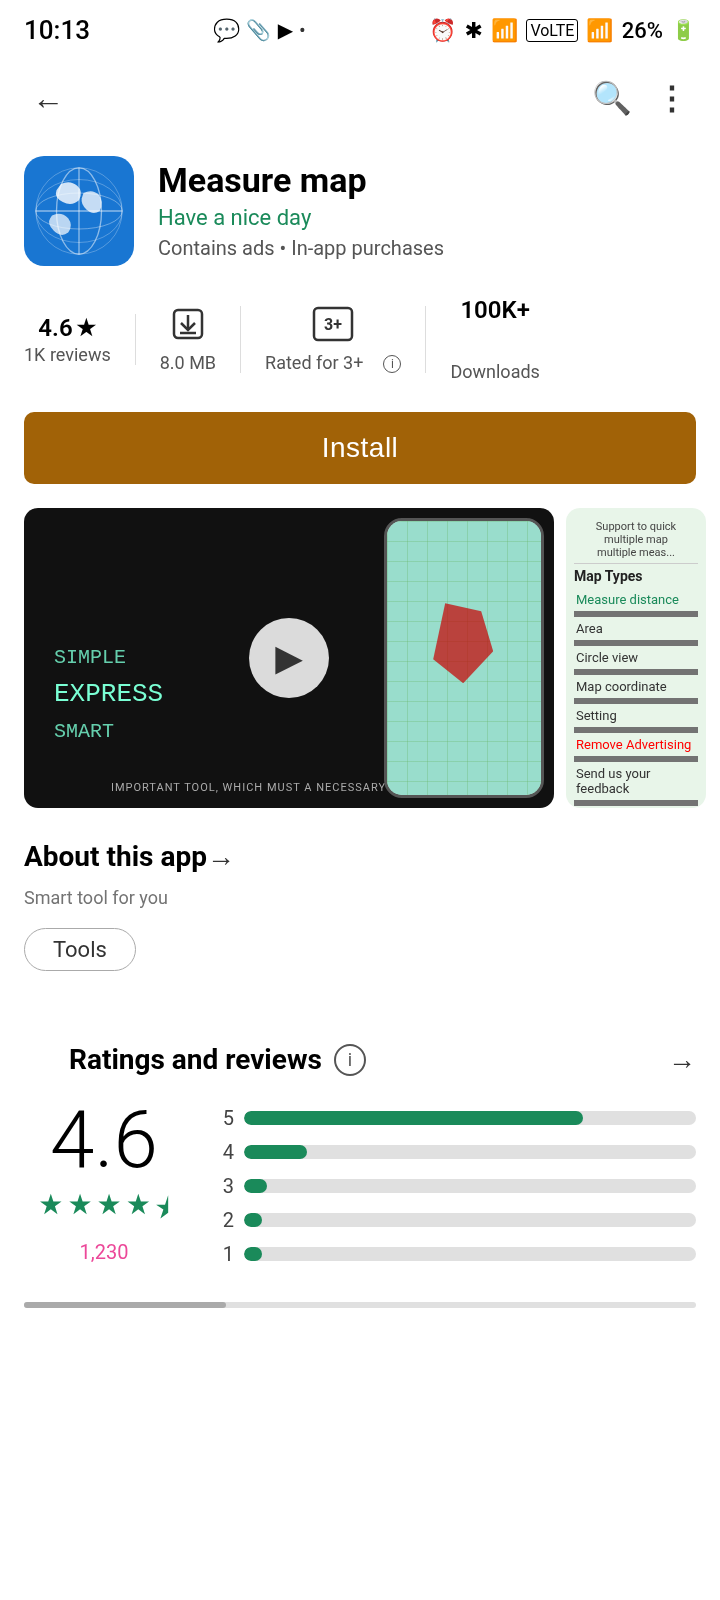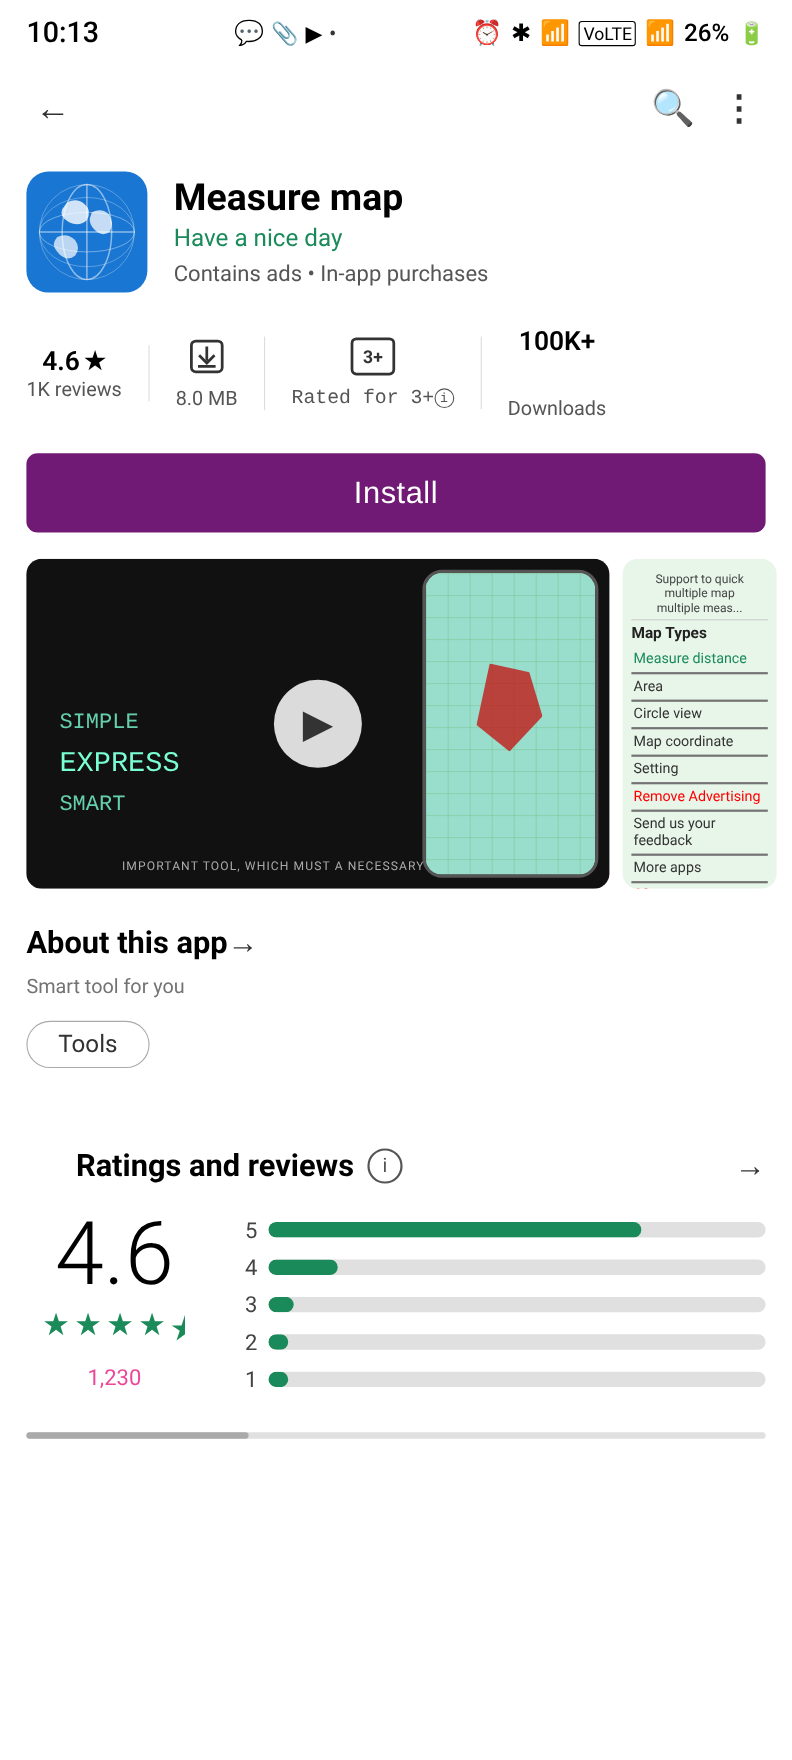--- a/index.html
+++ b/index.html
@@ -146,21 +146,21 @@
       color: #333;
     }
 
     
     .install-btn-wrap {
       padding: 10px 24px 24px 24px;
     }
     .install-btn {
       width: 100%;
       height: 72px;
-      background: #701a75;
+      background: #a16207;
       border: none;
       border-radius: 10px;
       color: #fff;
       font-size: 28px;
       font-weight: 500;
       cursor: pointer;
       letter-spacing: 0.5px;
     }
 
     
@@ -273,21 +273,21 @@
       background: #e8f5e9;
       border-radius: 14px;
       flex-shrink: 0;
       overflow: hidden;
       padding: 8px;
     }
     .side-menu-item {
       font-size: 13px;
       color: #333;
       padding: 4px 2px;
-      border-bottom: 2px solid #737373;
+      border-bottom: 6px solid #737373;
     }
     .side-menu-title {
       font-size: 14px;
       font-weight: 700;
       color: #222;
       margin-bottom: 4px;
     }
     .side-header-text {
       font-size: 11px;
       color: #444;
@@ -516,21 +516,21 @@
     </div>
     <div class="stat-label">8.0 MB</div>
   </div>
   <div class="stat-item">
     <div class="stat-icon">
       <svg width="42" height="36" viewBox="0 0 42 36">
         <rect x="2" y="2" width="38" height="32" rx="4" fill="none" stroke="#333" stroke-width="2.5"></rect>
         <text x="21" y="24" text-anchor="middle" font-size="16" font-weight="700" fill="#333">3+</text>
       </svg>
     </div>
-    <div class="stat-label" style="display:flex;align-items:center;gap:0;font-family:Liberation Mono, monospace;">
+    <div class="stat-label" style="display:flex;align-items:flex-end;gap:20px;">
       <span>Rated for 3+</span>
       <span style="width:18px;height:18px;border:1.5px solid #555;border-radius:50%;display:inline-flex;align-items:center;justify-content:center;font-size:12px;color:#555;">i</span>
     </div>
   </div>
   <div class="stat-item">
     <div class="stat-value">100K+</div>
     <div class="stat-label">Downloads</div>
   </div>
 </div>
 

